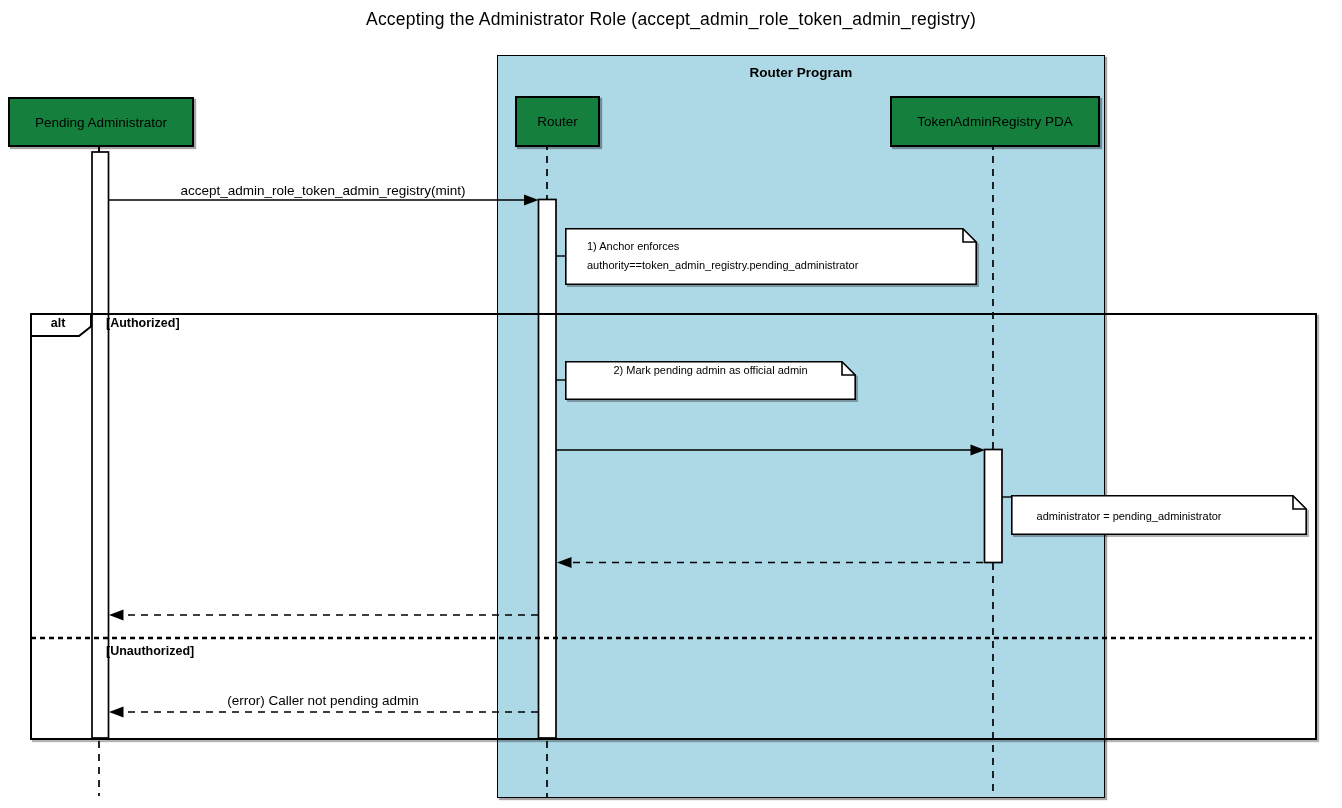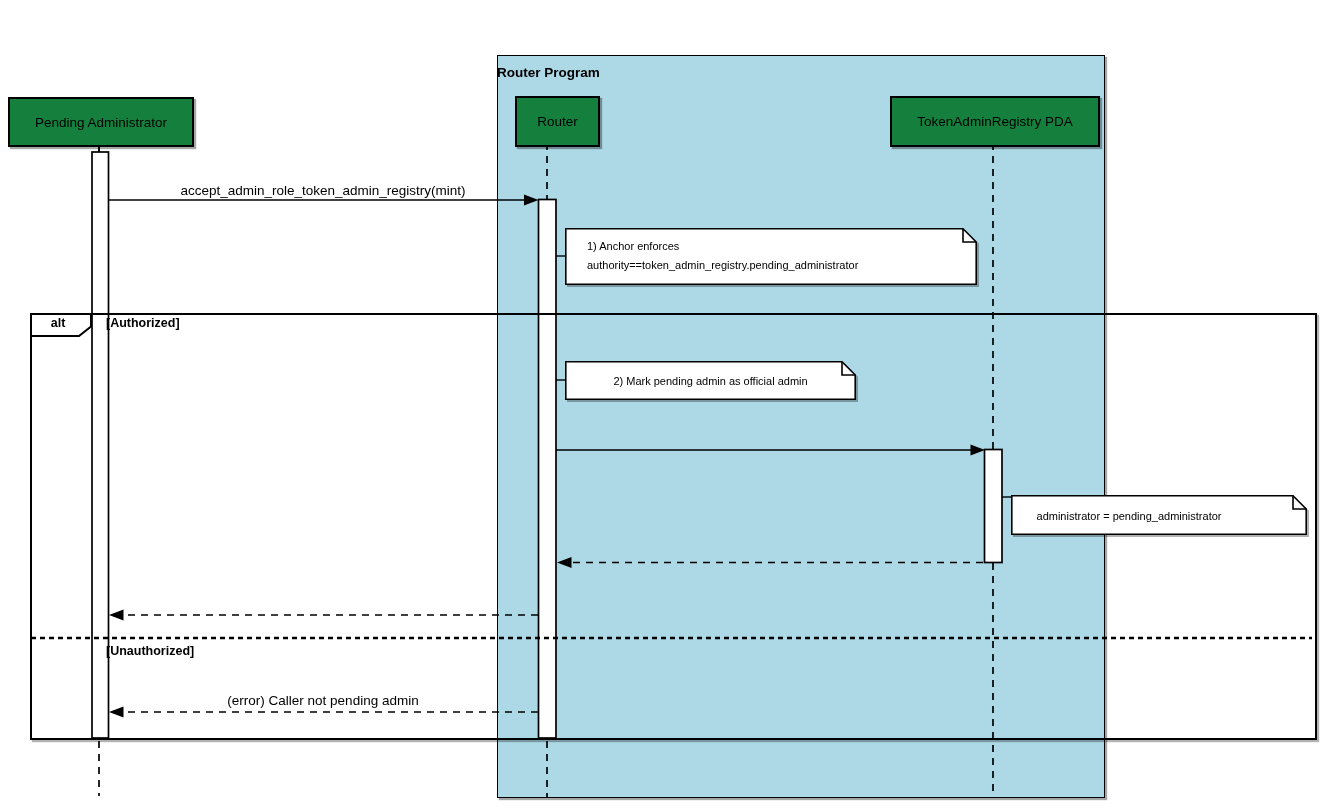--- a/index.html
+++ b/index.html
@@ -11,21 +11,21 @@
   .title{
     left:0;top:9px;width:1342px;text-align:center;
     font-size:17.5px;letter-spacing:.2px;z-index:6;
   }
   .program-frame{
     left:497px;top:55px;width:606px;height:741px;
     background:#ADD8E6;border:1.6px solid #000;
     box-shadow:2px 2px 1px rgba(0,0,0,.35);z-index:0;
   }
   .program-title{
-    left:497px;top:65px;width:608px;
+    left:497px;top:65px;width:608px;text-align:center;
     font-size:13.5px;font-weight:bold;z-index:6;
   }
   svg.layer{left:0;top:0;z-index:1;}
   svg.toplayer{left:0;top:0;z-index:5;}
   .participant{
     background:#15803d;border:2px solid #000;
     box-shadow:2px 2px 1px rgba(0,0,0,.35);
     display:flex;align-items:center;justify-content:center;
     font-size:13.5px;z-index:2;
   }
@@ -48,20 +48,21 @@
   .note svg.note-bg{position:absolute;left:0;top:0;filter:drop-shadow(2px 2px 0.5px rgba(0,0,0,.3));}
   .note-text{
     position:relative;font-size:11px;line-height:18.5px;z-index:1;white-space:nowrap;
   }
 </style>
 </head>
 <body>
 
 <div id="diagram">
 
+  <div class="abs title">Accepting the Administrator Role (accept_admin_role_token_admin_registry)</div>
 
   <div class="abs program-frame" style="background: rgb(173, 216, 230);"></div>
   <div class="abs program-title">Router Program</div>
 
   <svg class="abs layer" width="1342" height="808" viewBox="0 0 1342 808">
     <path d="M99 143 V152" stroke="#000" stroke-width="2" fill="none"></path>
     <path d="M99 741 V796" stroke="#000" stroke-width="1.7" stroke-dasharray="7 6" fill="none"></path>
     <path d="M547 143 V199" stroke="#000" stroke-width="1.7" stroke-dasharray="7 6" fill="none"></path>
     <path d="M547 741 V797" stroke="#000" stroke-width="1.7" stroke-dasharray="7 6" fill="none"></path>
     <path d="M993 143 V449" stroke="#000" stroke-width="1.7" stroke-dasharray="7 6" fill="none"></path>
@@ -92,21 +93,21 @@
       <div>1) Anchor enforces</div>
       <div>authority==token_admin_registry.pending_administrator</div>
     </div>
   </div>
 
   <div class="abs note" style="left:565px;top:361px;width:291px;height:39px;">
     <svg class="note-bg" width="291" height="39" viewBox="0 0 291 39">
       <path d="M0.8 0.8 L277 0.8 L290.2 14 L290.2 38.2 L0.8 38.2 Z" fill="#fff" stroke="#000" stroke-width="1.6"></path>
       <path d="M277 0.8 L277 14 L290.2 14" fill="none" stroke="#000" stroke-width="1.6"></path>
     </svg>
-    <div class="note-text" style="padding-top:11px;text-align:center;">
+    <div class="note-text" style="text-align:center;">
       <div>2) Mark pending admin as official admin</div>
     </div>
   </div>
 
   <div class="abs note" style="left:1011px;top:495px;width:236px;height:40px;">
     <svg class="note-bg" width="296" height="40" viewBox="0 0 296 40">
       <path d="M0.8 0.8 L282 0.8 L295.2 14 L295.2 39.2 L0.8 39.2 Z" fill="#fff" stroke="#000" stroke-width="1.6"></path>
       <path d="M282 0.8 L282 14 L295.2 14" fill="none" stroke="#000" stroke-width="1.6"></path>
     </svg>
     <div class="note-text" style="padding-top:12px;text-align:center;">

